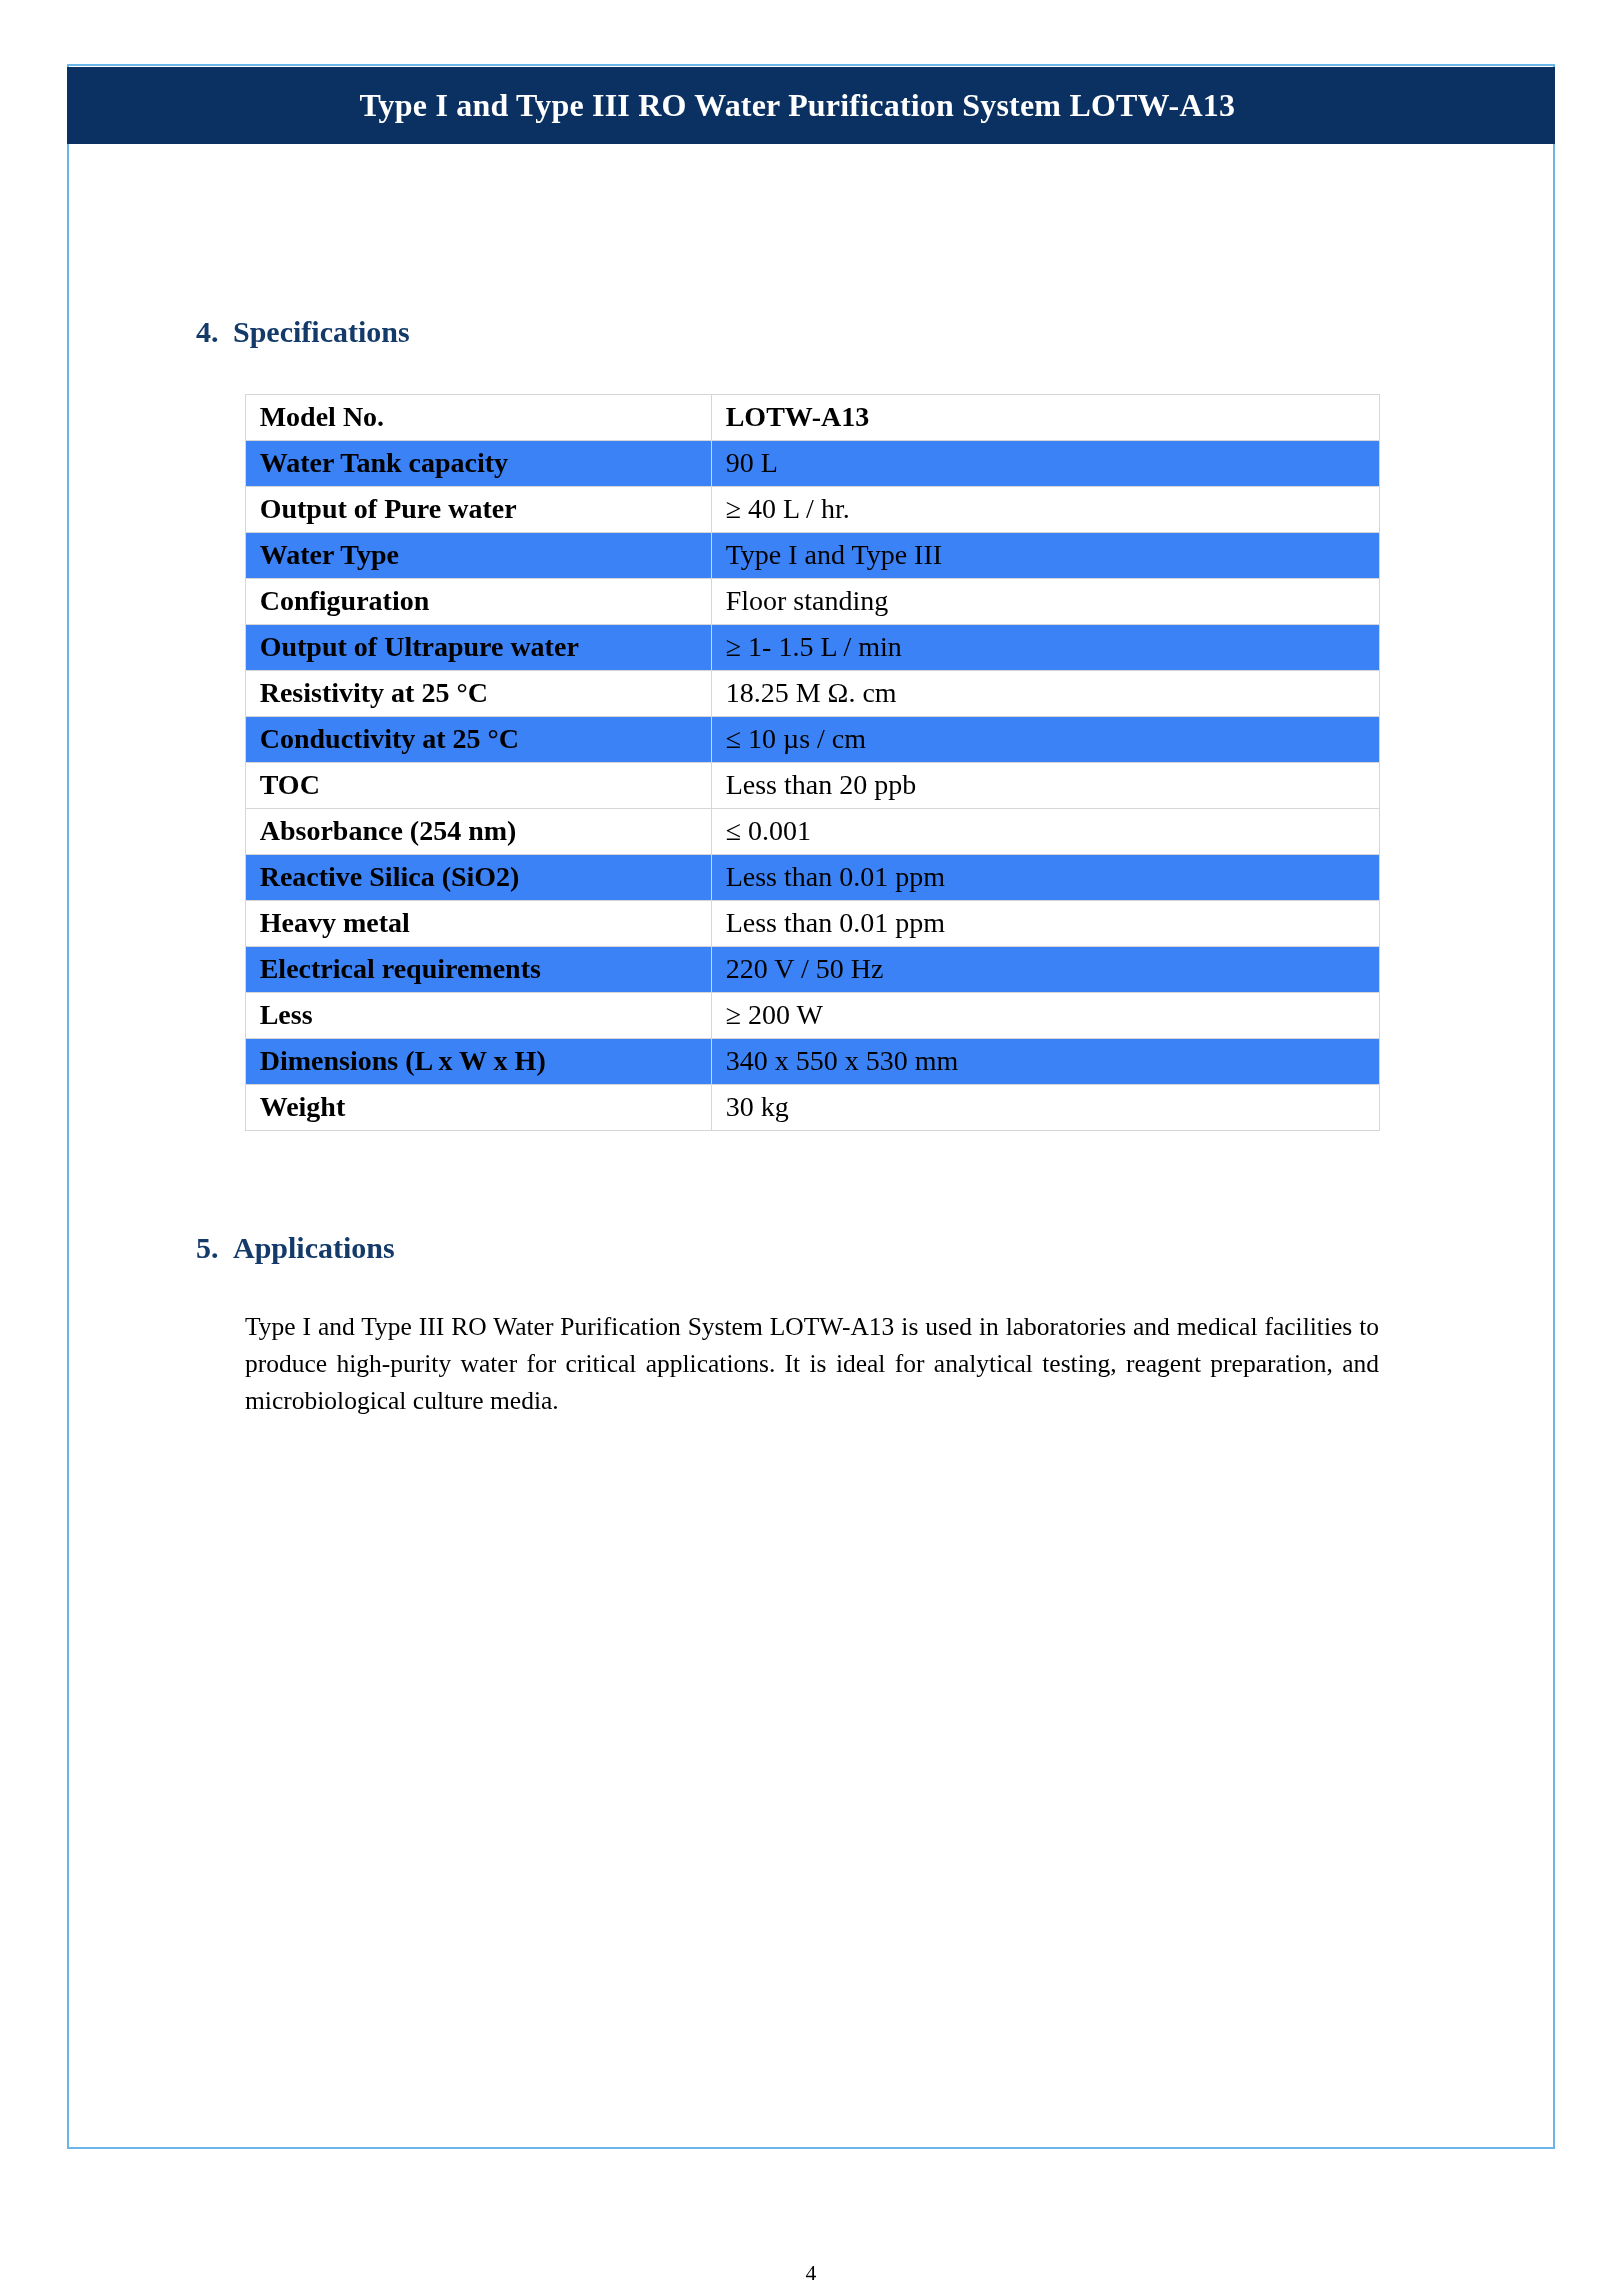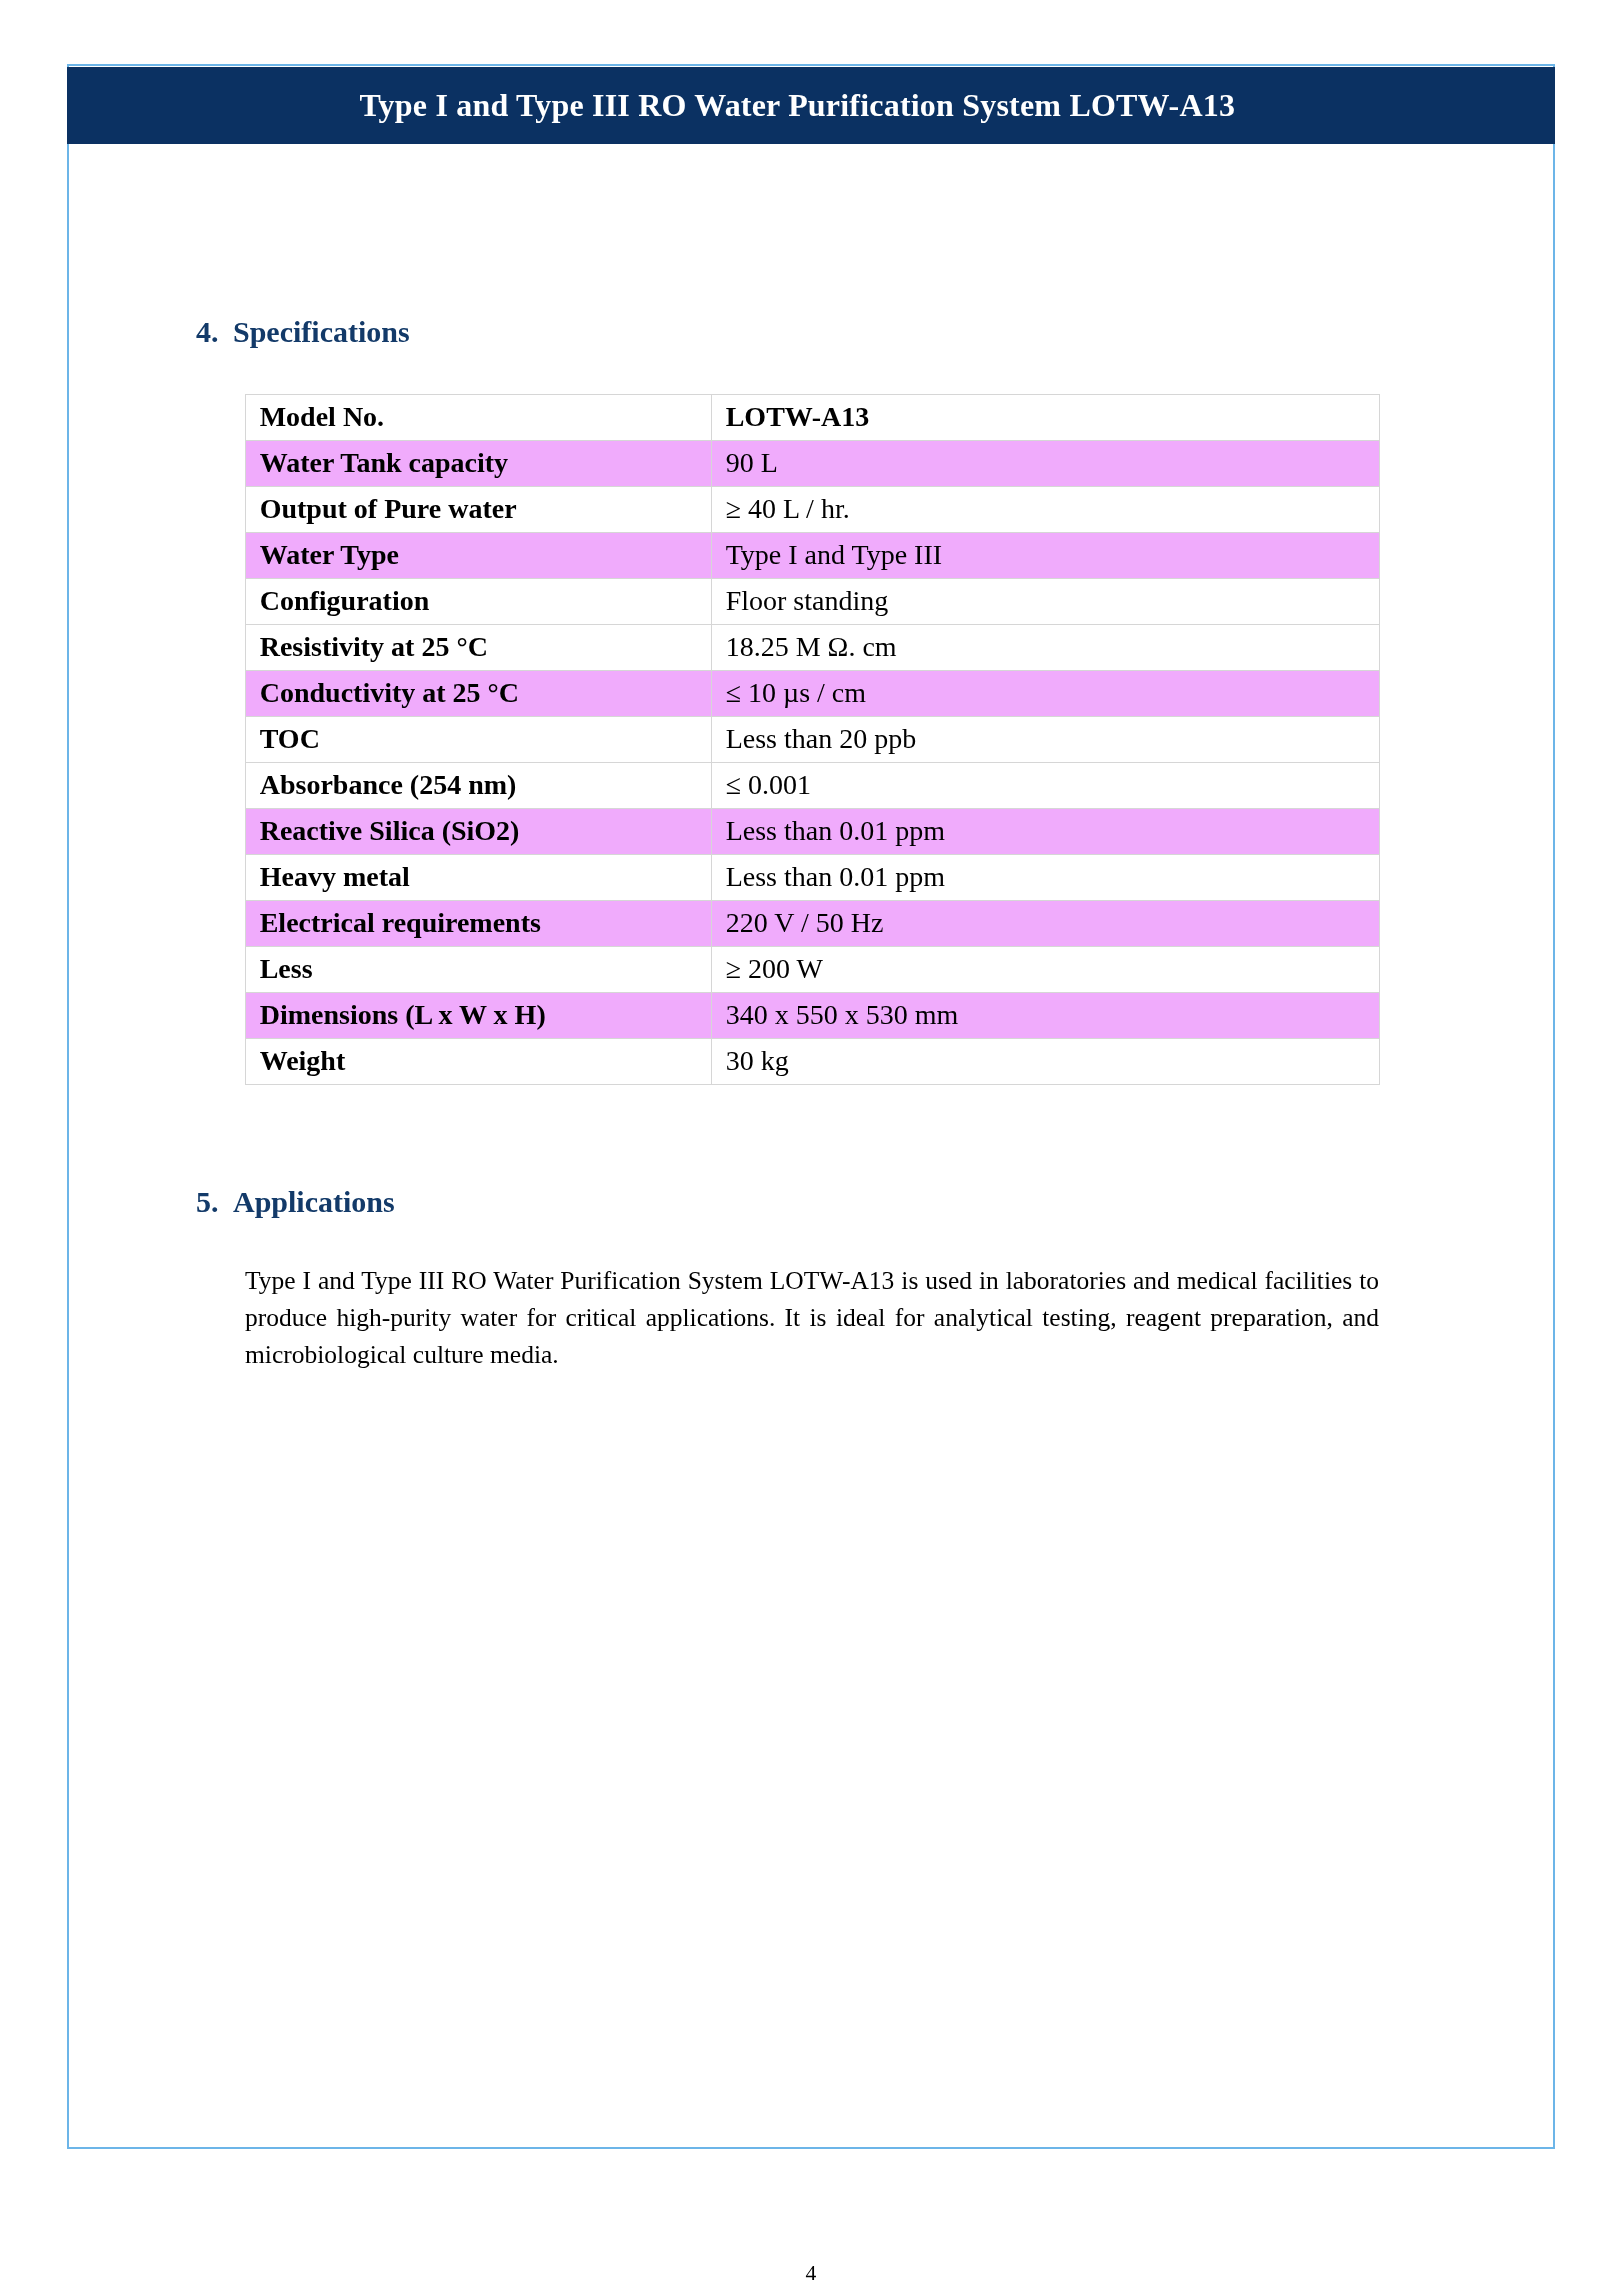--- a/index.html
+++ b/index.html
@@ -94,21 +94,21 @@
     height: 45px;
     padding: 0 0 0 13.7px;
     vertical-align: middle;
     line-height: 1.15;
     color: #000000;
   }
   #spec-table td.label {
     font-weight: bold;
   }
   #spec-table tr.shaded td {
-    background: #f0abfc;
+    background: #3b82f6;
   }
   #spec-table td.value.strong {
     font-weight: bold;
   }
 
   
   #apps-heading { margin-top: 100px; }
 
   #apps-paragraph {
     margin-top: 43px;
@@ -166,20 +166,24 @@
           <td class="value">≥ 40 L / hr.</td>
         </tr>
         <tr class="shaded">
           <td class="label">Water Type</td>
           <td class="value">Type I and Type III</td>
         </tr>
         <tr>
           <td class="label">Configuration</td>
           <td class="value">Floor standing</td>
         </tr>
+        <tr class="shaded">
+          <td class="label">Output of Ultrapure water</td>
+          <td class="value">≥ 1- 1.5 L / min</td>
+        </tr>
         <tr>
           <td class="label">Resistivity at 25 °C</td>
           <td class="value">18.25 M Ω. cm</td>
         </tr>
         <tr class="shaded">
           <td class="label">Conductivity at 25 °C</td>
           <td class="value">≤ 10 µs / cm</td>
         </tr>
         <tr>
           <td class="label">TOC</td>

